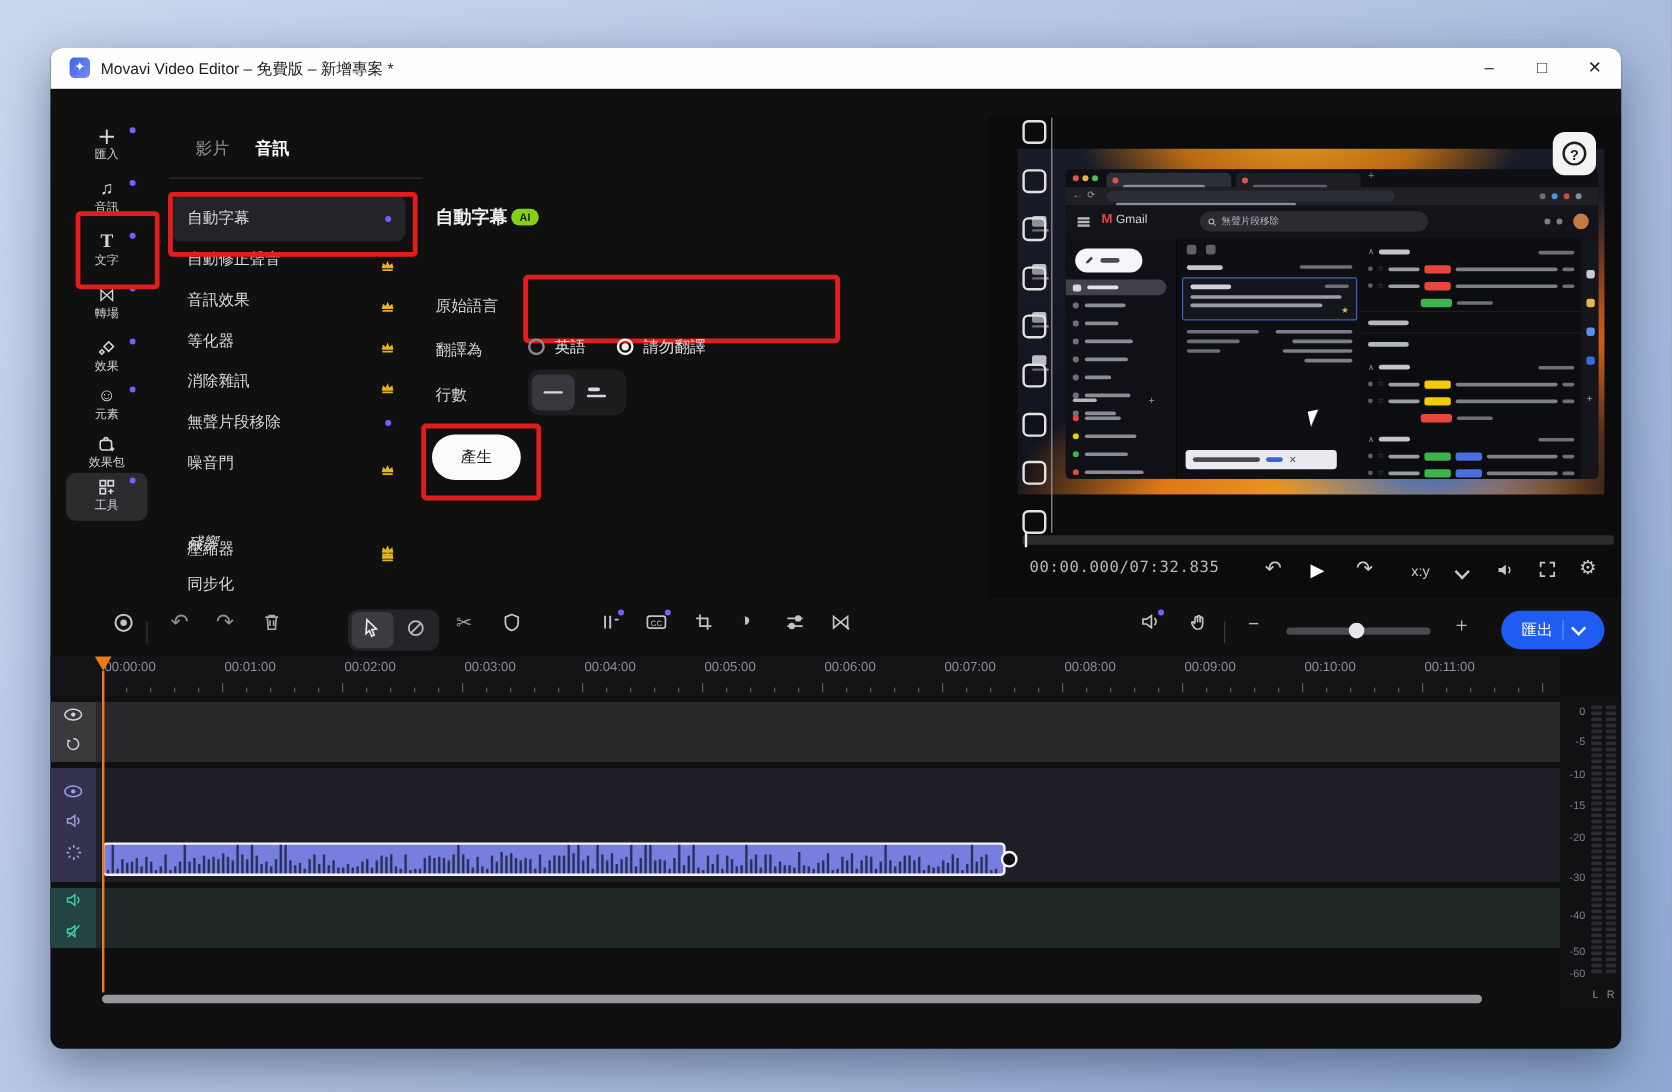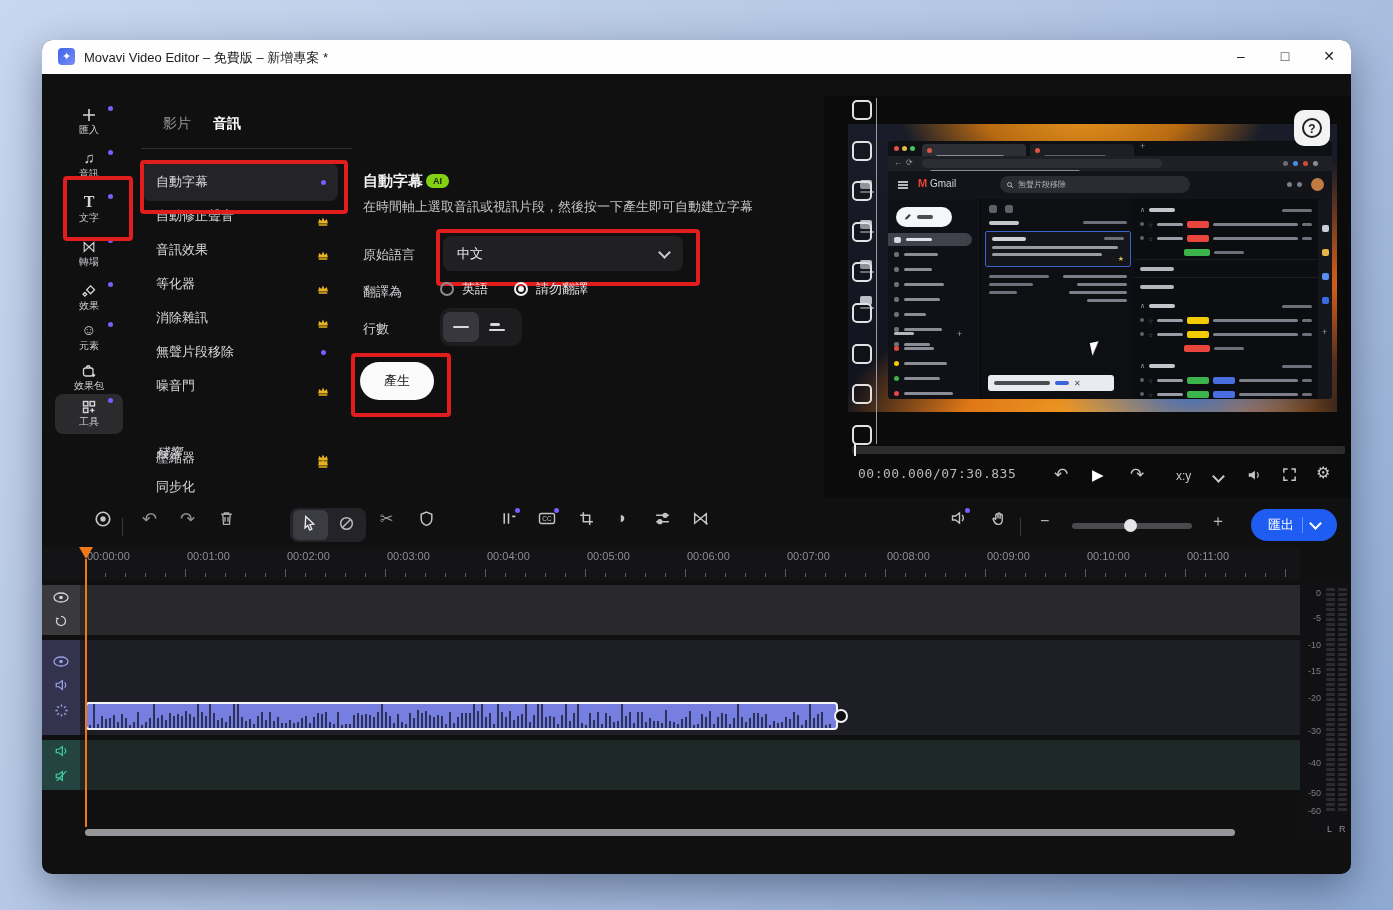--- a/index.html
+++ b/index.html
@@ -246,26 +246,21 @@
         <div class="tool-item" style="top: 398px; font-style: italic;">殘響<span class="crown"><svg width="14" height="13" viewBox="0 0 16 16">
               <path d="M2 10.5l1.2-5.5 2.9 2.5L8 3l1.9 4.5 2.9-2.5L14 10.5H2z" fill="#e8b320"></path>
               <rect x="2.5" y="11.5" width="11" height="1.8" rx=".9" fill="#e8b320"></rect>
             </svg></span></div>
         <div class="tool-item" style="top: 432px;">同步化</div>
       </div>
   <div class="redbox" style="left:98px;top:120px;width:200px;height:46px;"></div>
 
   <div class="d-title">自動字幕</div>
   <div class="ai-badge">AI</div>
-  <div class="d-desc">在時間軸上選取音訊或視訊片段，然後按一下產生即可自動建立字幕</div>
   <div class="d-label" style="top:206px">原始語言</div>
-  <div class="dropdown">
-    <span>中文</span>
-    <span class="chev"></span>
-  </div>
   <div class="redbox" style="left:394px;top:189px;width:256px;height:49px;"></div>
   <div class="d-label" style="top:243px">翻譯為</div>
   <div class="radio-row" id="radio-row"><span class="radio">
           <span class="rdot"></span>
           <span>英語</span>
         </span><span class="radio sel">
           <span class="rdot"></span>
           <span>請勿翻譯</span>
         </span></div>
   <div class="d-label" style="top:280px">行數</div>
@@ -520,21 +515,21 @@
     <div class="cursor-arrow"></div>
   </div>
   <div id="handles"></div>
   <div class="vline"></div>
   <div class="help-btn">
         <span class="help-q">?</span>
       </div>
   <div class="seekbar"></div>
   <div class="seektick"></div>
 
-  <div class="timecode">00:00.000/07:30.835</div>
+  <div class="timecode">00:00.000/07:32.835</div>
   <span class="pb-ic" style="left:1012px">↶</span>
   <span class="pb-ic" style="left:1050px;color:#fff;font-size:15px;top:426px">▶</span>
   <span class="pb-ic" style="left:1088px">↷</span>
   <span class="pb-ic" style="left:1134px;font-size:12px;top:429px">x:y</span>
   <span class="chev" style="position:absolute;left:1172px;top:432px"></span>
   <span class="pb-ic" style="left:1204px;top:427px"><svg width="16" height="14" viewBox="0 0 16 16">
           <path d="M2 6v4h3l4 3V3L5 6H2z" fill="#c7c7cb"></path>
           <path d="M11.5 5c1.8 1.6 1.8 4.4 0 6" stroke="#c7c7cb" stroke-width="1.4" fill="none"></path>
         </svg></span>
   <span class="pb-ic" style="left:1240px;top:427px"><svg width="15" height="15" viewBox="0 0 16 16" fill="none" stroke="#c7c7cb" stroke-width="1.6">

